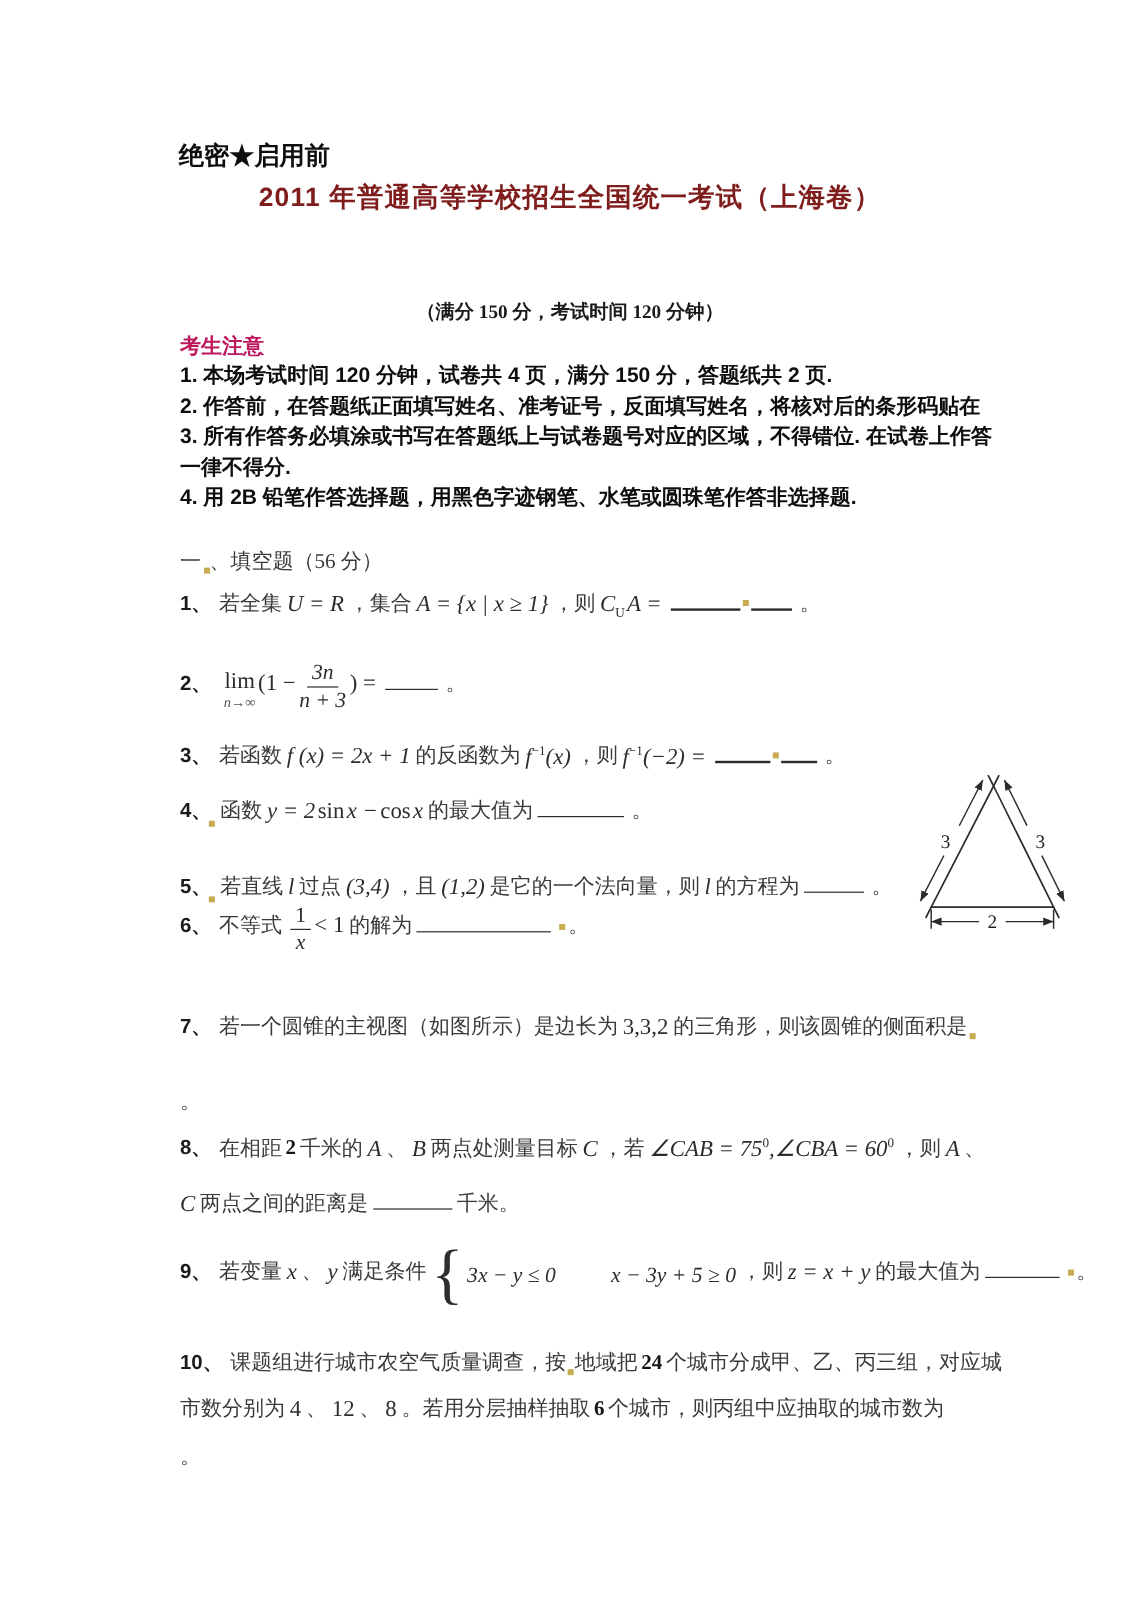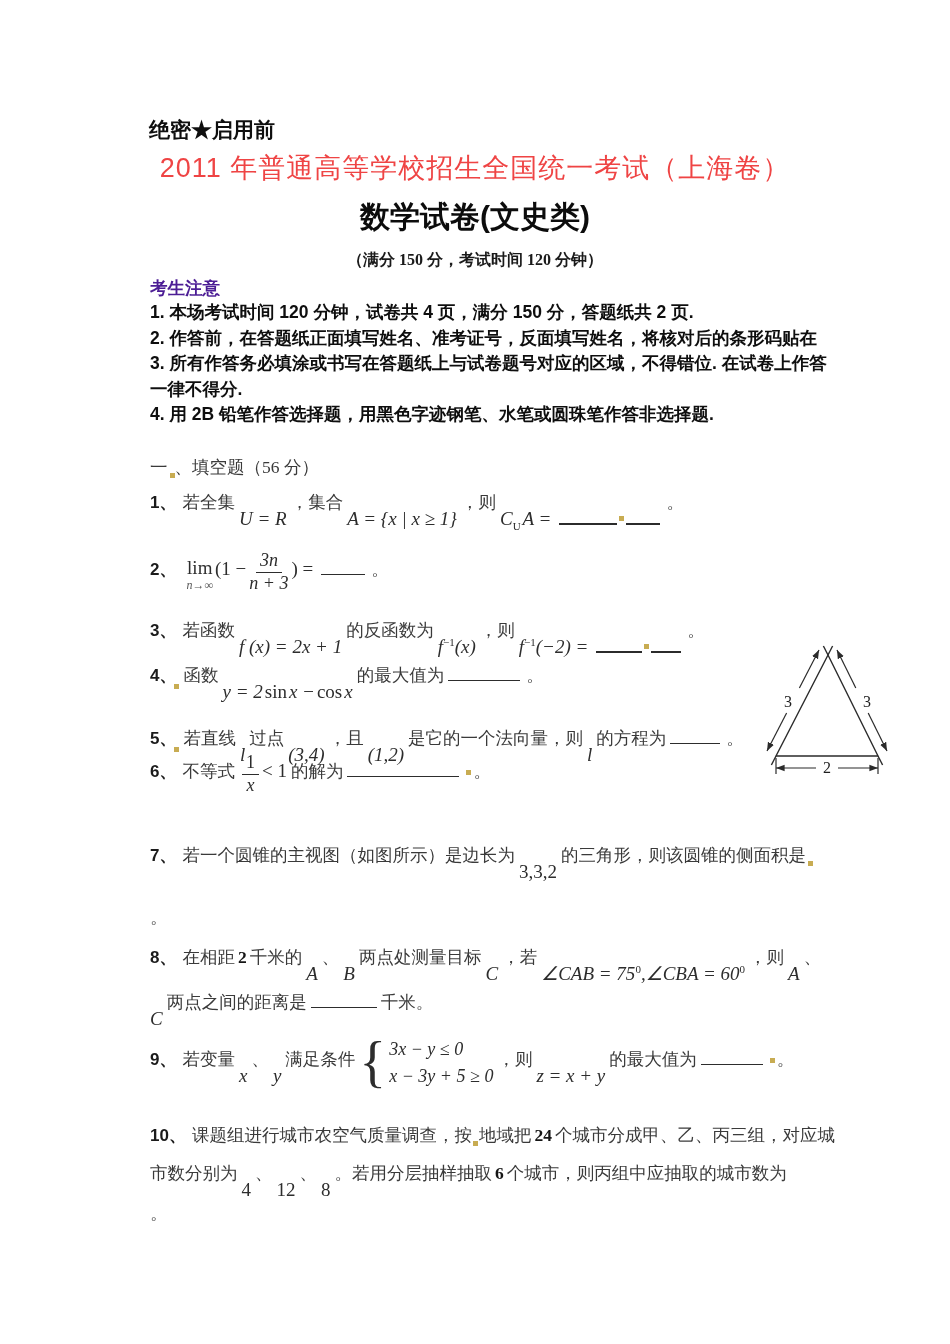--- a/index.html
+++ b/index.html
@@ -5,37 +5,37 @@
   html, body { margin:0; padding:0; background:#ffffff; }
   .page {
     position:relative; width:950px; height:1344px; background:#ffffff;
     font-family:"Liberation Serif", serif; color:#3a3a3a; overflow:hidden;
   }
   .abs { position:absolute; white-space:nowrap; }
   .center { left:0; right:0; text-align:center; }
   .hei { font-family:"Liberation Sans", sans-serif; }
 
   .classification { left:149px; top:116px; font-size:21px; font-weight:bold; color:#0e0e0e; }
-  .title    { top:150px; font-size:27px; font-weight:normal; color:#ef4444; letter-spacing:1px; }
+  .title    { top:150px; font-size:22px; font-weight:bold; color:#7f1d1d; letter-spacing:1px; }
   .subtitle { top:197px; font-size:30px; font-weight:bold; color:#0c0c0c; }
   .meta     { top:250px; font-size:16px; font-weight:600; color:#1a1a1a; }
 
-  .notice-title { left:150px; top:276px; font-size:17.5px; font-weight:bold; color:#4c1d95; }
+  .notice-title { left:150px; top:276px; font-size:17.5px; font-weight:bold; color:#be185d; }
   .notes { left:150px; top:300px; font-size:17.5px; font-weight:bold; color:#0e0e0e; }
   .note-line { height:25.5px; line-height:25.5px; }
 
   .section-title { left:150px; top:455px; font-size:17.5px; color:#3a3a3a; }
 
   .q { left:150px; font-size:17.5px; color:#3a3a3a; line-height:30px; }
   .qno { font-family:"Liberation Sans", sans-serif; font-weight:bold; font-size:17px; color:#1b1b1b; margin-right:6px; }
   .num { font-family:"Liberation Serif", serif; font-weight:bold; color:#151515; margin:0 3px; }
 
   .mt { font-family:"Liberation Serif", serif; font-size:19px; color:#2d2d2d; margin:0 4px; }
   .it { font-style:italic; }
-  .low { position:relative; top:17px; display:inline-block;text-align:right; }
+  .low { position:relative; top:1px; display:inline-block;text-align:right; }
   sup { font-size:11px; }
   sub { font-size:11px; }
 
   .blank { display:inline-block; height:13px; border-bottom:1.6px solid #2d2d2d; margin:0 4px; }
   .gapblank { display:inline-flex; align-items:flex-end; margin:0 4px; }
   .gapblank .seg { display:inline-block; height:13px; border-bottom:2.2px solid #2b2b2b; }
   .gapblank .ydot { margin:0 2px 4px 2px; }
 
   .ydot { display:inline-block; width:5px; height:5px; background:#c8ac52; }
   .qdot { position:relative; top:8px; margin:0 4px 0 -8px; }
@@ -47,42 +47,41 @@
   .frac .fn { border-bottom:1.3px solid #2d2d2d; padding:0 4px 1px 4px; }
   .frac .fd { padding-top:1px; }
 
   .limblk { display:inline-flex; flex-direction:column; align-items:center; vertical-align:middle;
             line-height:1; position:relative; top:4px; margin-right:2px; }
   .limblk .limtop { font-size:19px; }
   .limblk .limbot { font-size:12px; font-style:italic; margin-top:2px; color:#555; }
 
   .sys { display:inline-flex; align-items:center; vertical-align:middle; position:relative; top:2px; margin:0 4px; }
   .sys .brace { font-size:56px; font-weight:100; line-height:0.85; margin-right:3px; color:#2d2d2d; }
-  .sys .rows { display:inline-flex; flex-direction:column; }
+  .sys .rows { display:inline-flex; flex-direction:row;gap:46px; }
   .sys .row { font-size:18px; font-style:italic; line-height:27px; color:#2d2d2d; }
 
   .q2line { line-height:52px; }
   .q6line { line-height:46px; }
   .q9line { line-height:58px; }
 
   .period { margin-left:2px; }
 
   .fig { position:absolute; left:750px; top:620px; }
   .fig line, .fig polygon.tri { stroke:#2b2b2b; stroke-width:1.4; fill:none; }
   .fig .dim { stroke-width:1.2; }
   .fig text { font-family:"Liberation Serif", serif; font-size:16px; fill:#1e1e1e; }
 </style>
 </head>
 <body>
 
 <div class="page">
 
   <div class="abs classification hei">绝密★启用前</div>
   <div class="abs center title hei">2011 年普通高等学校招生全国统一考试（上海卷）</div>
-  <div class="abs center subtitle hei">数学试卷(文史类)</div>
   <div class="abs center meta">（满分 150 分，考试时间 120 分钟）</div>
 
   <div class="abs notice-title hei">考生注意</div>
   <div class="abs notes hei">
     <div class="note-line">1. 本场考试时间 120 分钟，试卷共 4 页，满分 150 分，答题纸共 2 页.</div>
     <div class="note-line">2. 作答前，在答题纸正面填写姓名、准考证号，反面填写姓名，将核对后的条形码贴在</div>
     <div class="note-line">3. 所有作答务必填涂或书写在答题纸上与试卷题号对应的区域，不得错位. 在试卷上作答</div>
     <div class="note-line">一律不得分.</div>
     <div class="note-line">4. 用 2B 铅笔作答选择题，用黑色字迹钢笔、水笔或圆珠笔作答非选择题.</div>
   </div>

